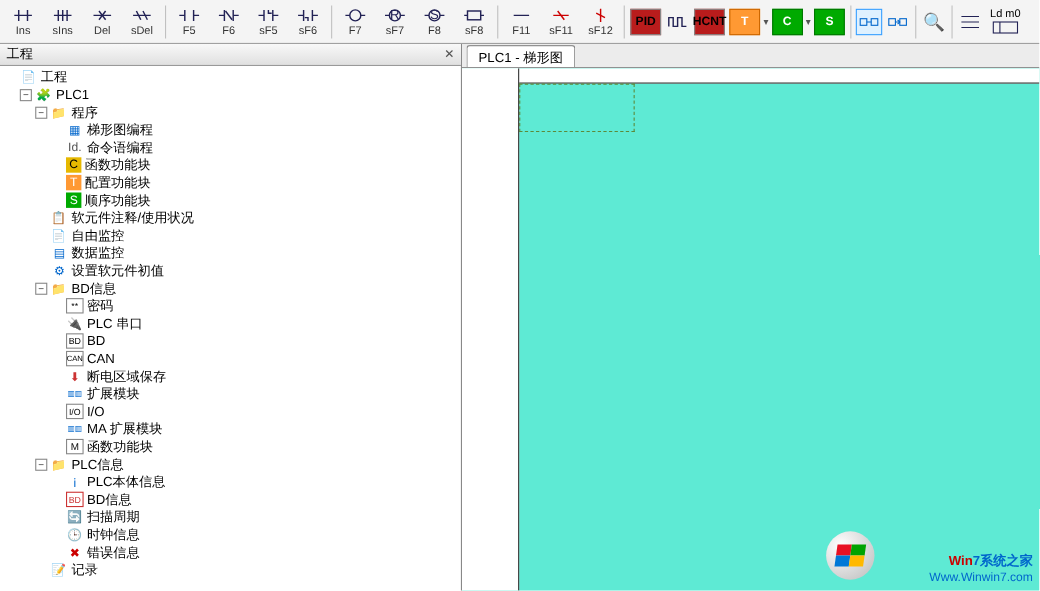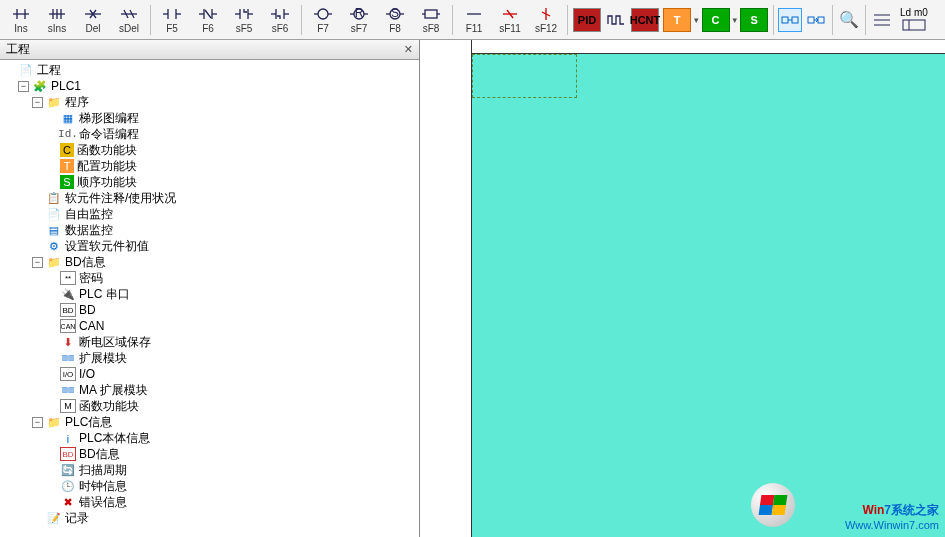--- a/index.html
+++ b/index.html
@@ -287,21 +287,21 @@
           <span class="nic" style="color:#e6b800;">📁</span>
           <span class="nlabel">程序</span>
         </div>
       <div class="node ind3">
           <span class="tog none"></span>
           <span class="nic" style="color:#06c;">▦</span>
           <span class="nlabel">梯形图编程</span>
         </div>
       <div class="node ind3">
           <span class="tog none"></span>
-          <span class="nic" style="color:#555;font-family:Liberation Mono, monospace;">Id.</span>
+          <span class="nic" style="color:#555;">Id.</span>
           <span class="nlabel">命令语编程</span>
         </div>
       <div class="node ind3">
           <span class="tog none"></span>
           <span class="nic" style="background:#e6b800;color:#000;width:14px;">C</span>
           <span class="nlabel">函数功能块</span>
         </div>
       <div class="node ind3">
           <span class="tog none"></span>
           <span class="nic" style="background:#ff9933;color:#fff;width:14px;">T</span>
@@ -418,20 +418,23 @@
 
       <div class="node ind2">
           <span class="tog none"></span>
           <span class="nic" style="color:#b58b00;">📝</span>
           <span class="nlabel">记录</span>
         </div>
     </div>
   </div>
 
   <div class="right">
+    <div class="tabs">
+      <div class="tab">PLC1 - 梯形图</div>
+    </div>
     <div class="canvas">
       <div class="cellhead"></div>
       <div class="gutter"></div>
       <div class="selrect" style="left:52px;top:14px;width:105px;height:44px;"></div>
 
       <div class="wmcirc">
           <div class="flag">
             <div></div>
             <div></div>
             <div></div>

